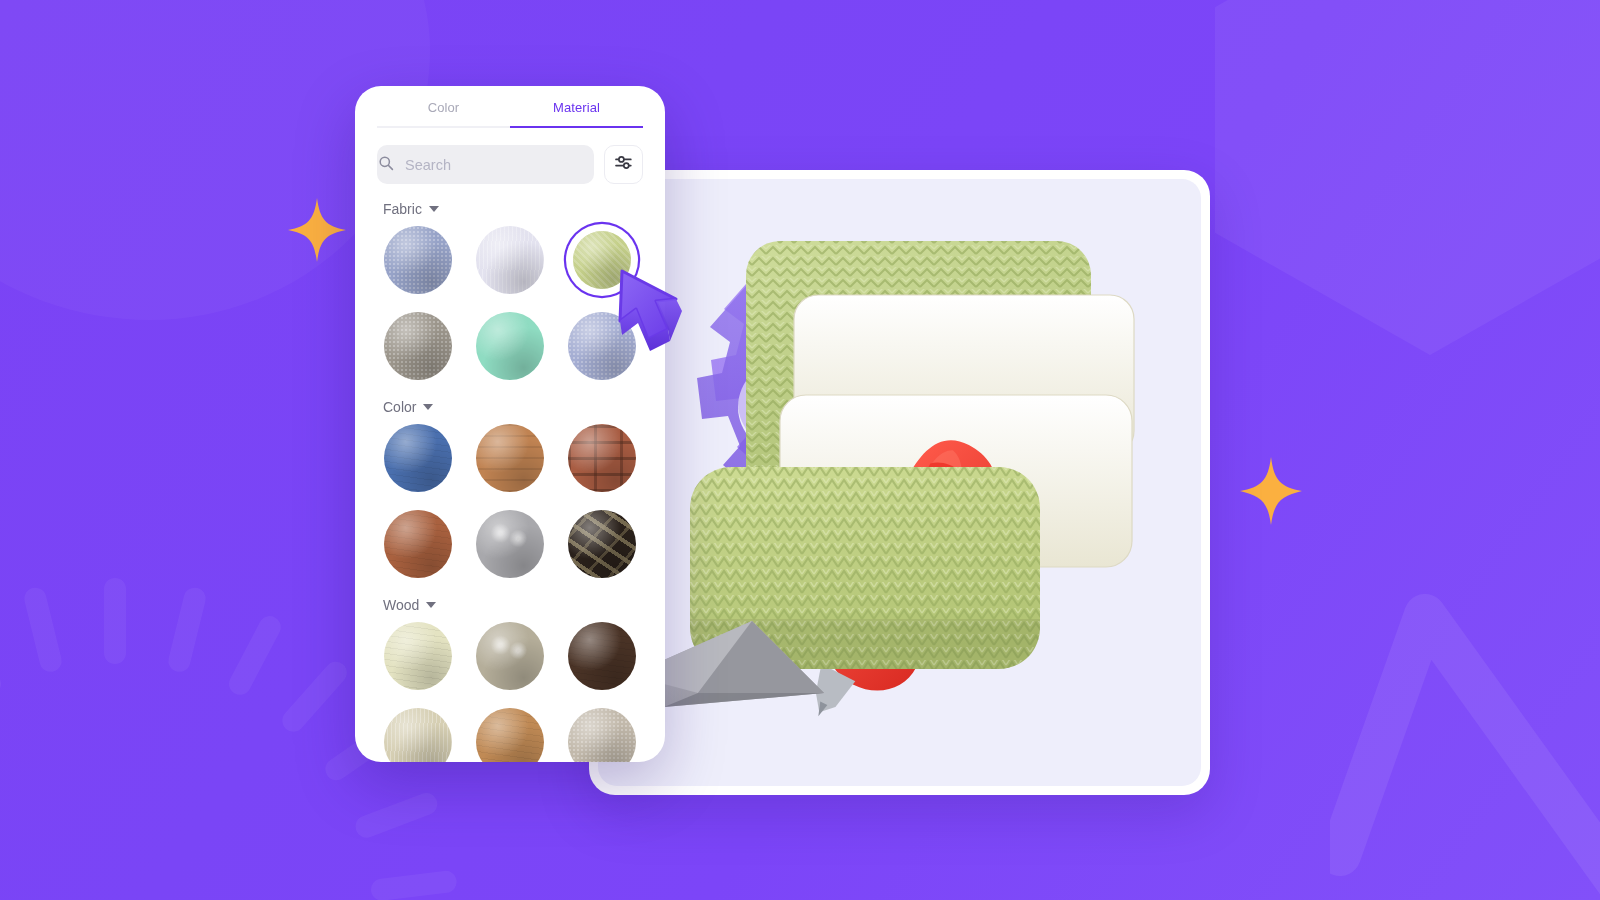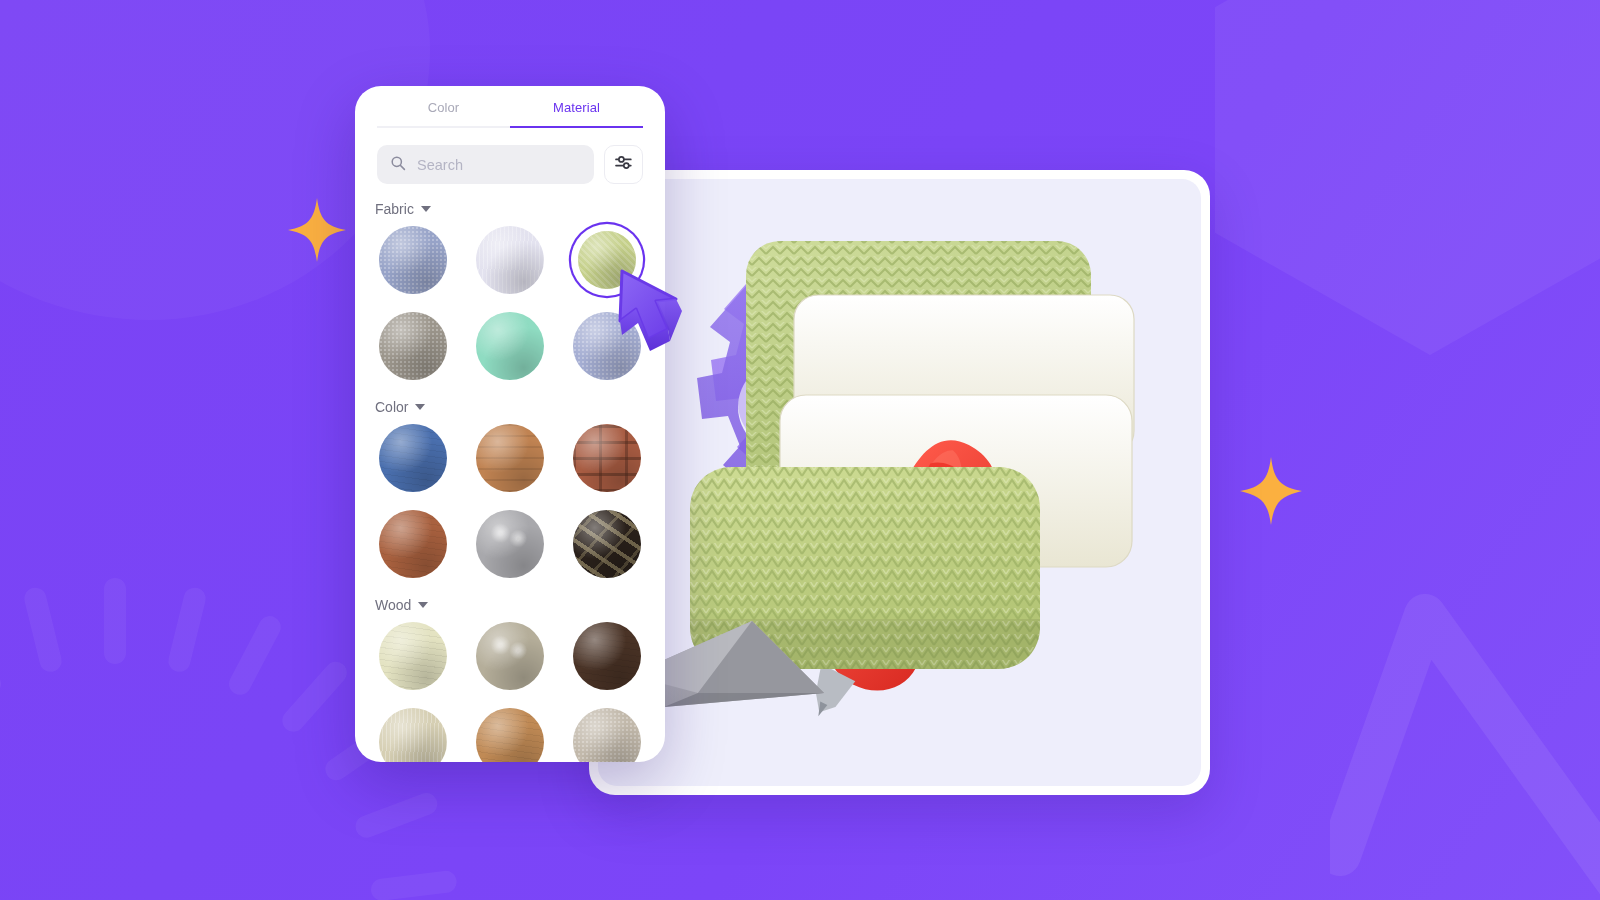--- a/index.html
+++ b/index.html
@@ -107,40 +107,40 @@
   #search-row {
     display: flex; align-items: center; gap: 10px;
     padding: 17px 22px 0 22px;
   }
   #search-box {
     flex: 1;
     display: flex; align-items: center; gap: 11px;
     height: 39px;
     background: #eeeef2;
     border-radius: 10px;
-    padding: 0 13px;
+    padding: 0 1px;
   }
   #search-box input {
     border: none; background: transparent; outline: none;
     font-family: "Liberation Sans", sans-serif;
     font-size: 14.5px; color: #4a4a58;
     width: 100%;
   }
   #search-box input::placeholder { color: #b4b4c4; }
   #filter-btn {
     width: 39px; height: 39px;
     border: 1px solid #ececf2;
     border-radius: 10px;
     background: #fff;
     display: flex; align-items: center; justify-content: center;
     cursor: pointer;
   }
 
   
-  #groups { padding: 0 16px; margin-top: 4px; }
+  #groups { padding: 0 24px; margin-top: 4px; }
   .group-header {
     display: flex; align-items: center; gap: 7px;
     font-size: 14px; color: #70707f;
     margin: 17px 0 7px 4px;
   }
   .caret { width: 0; height: 0;
     border-left: 5px solid transparent;
     border-right: 5px solid transparent;
     border-top: 6px solid #70707f; }
 

